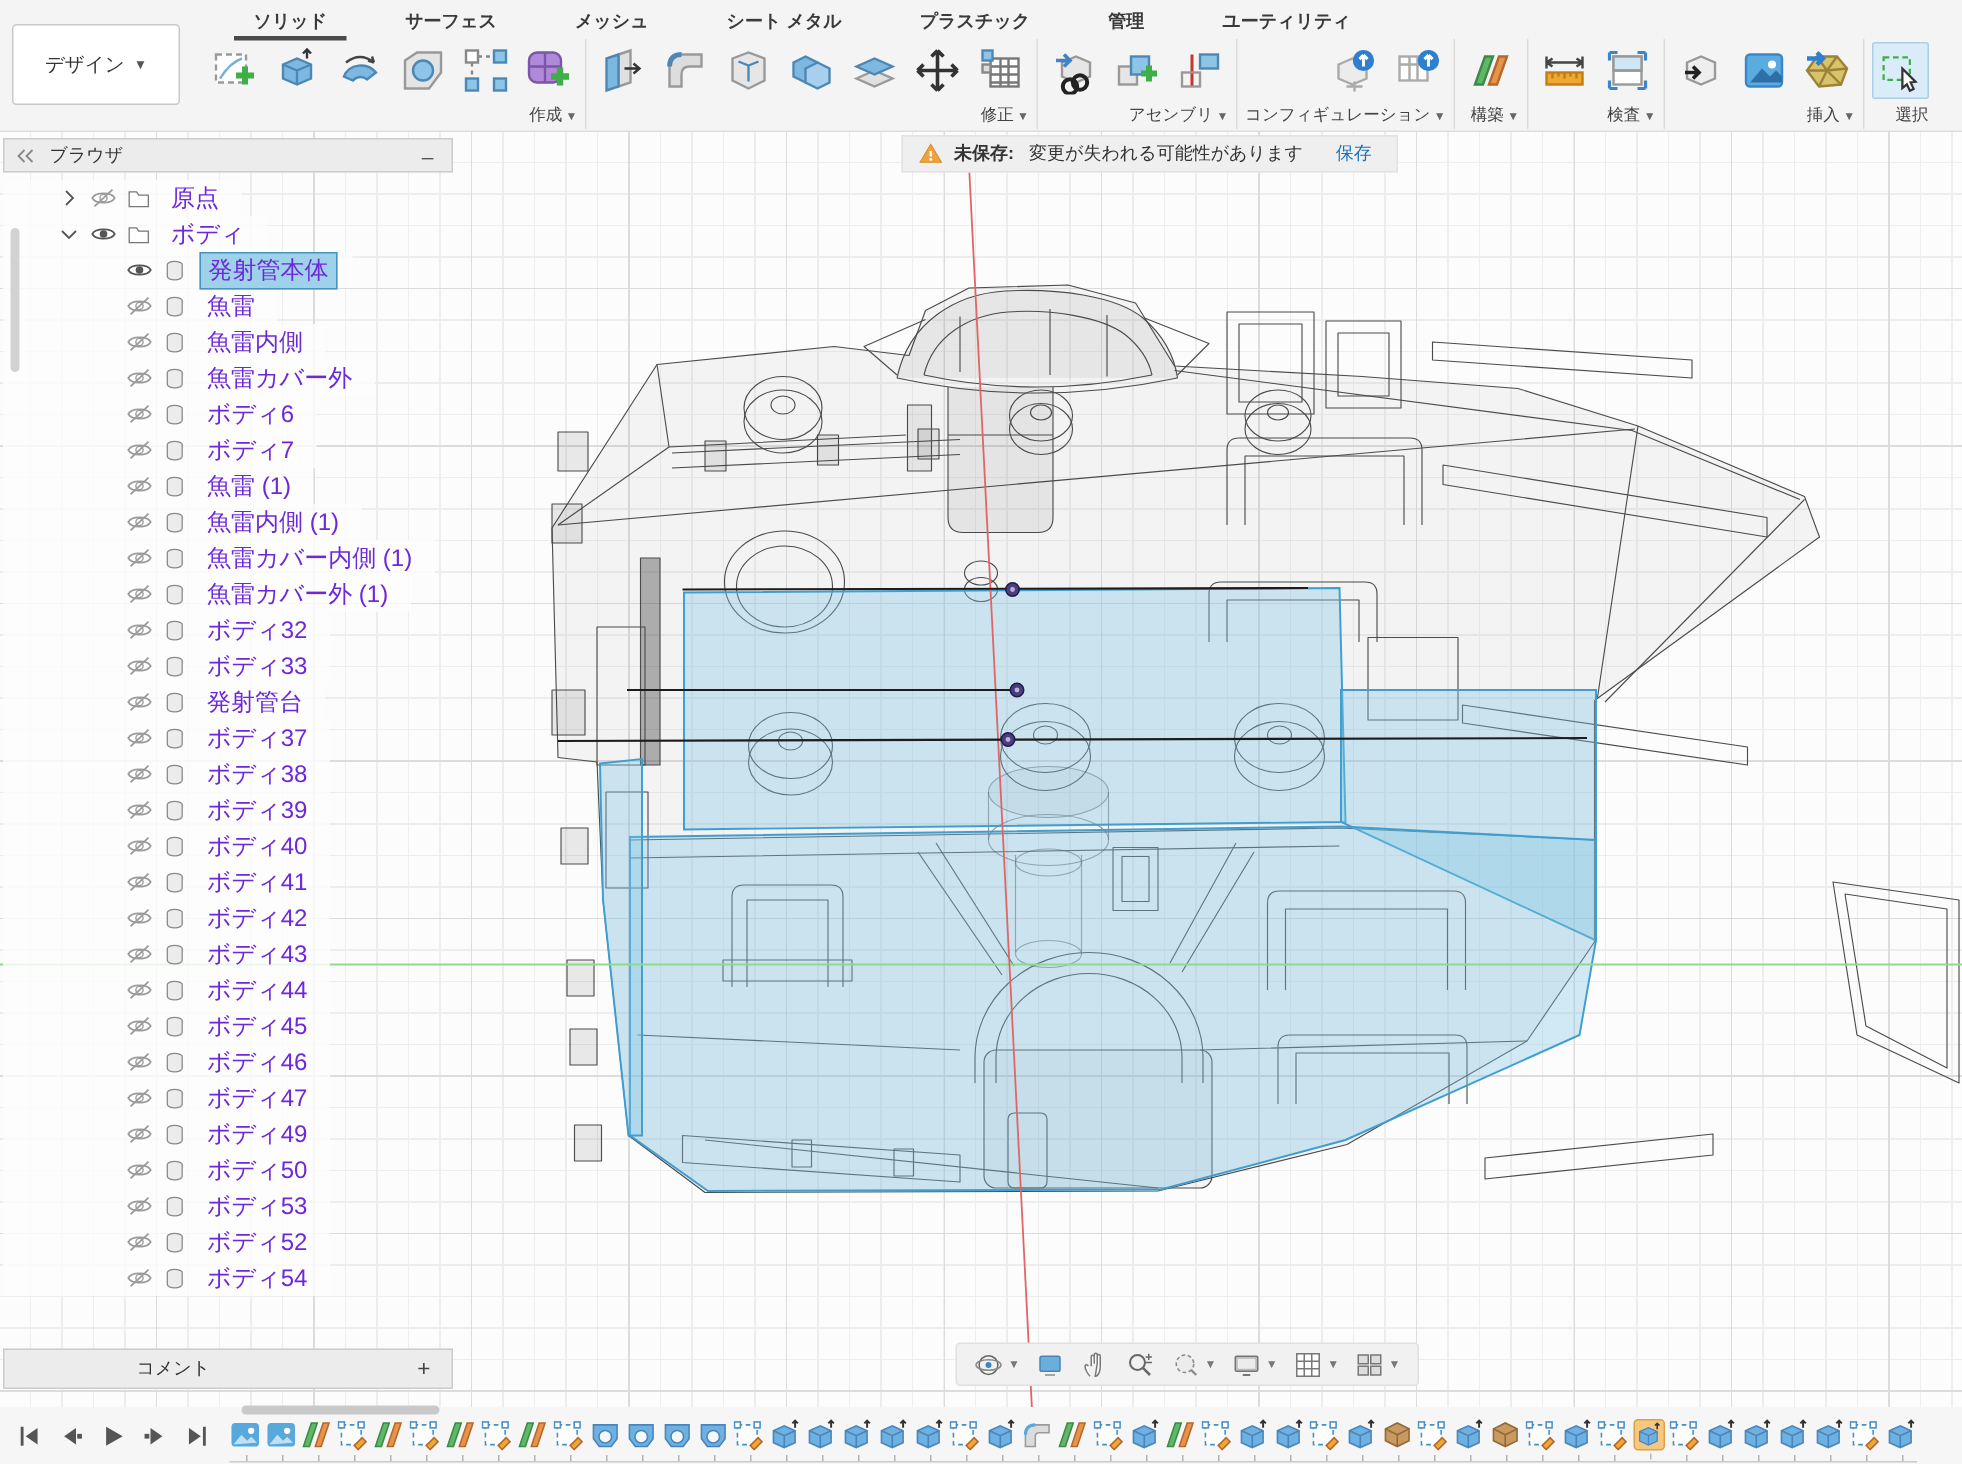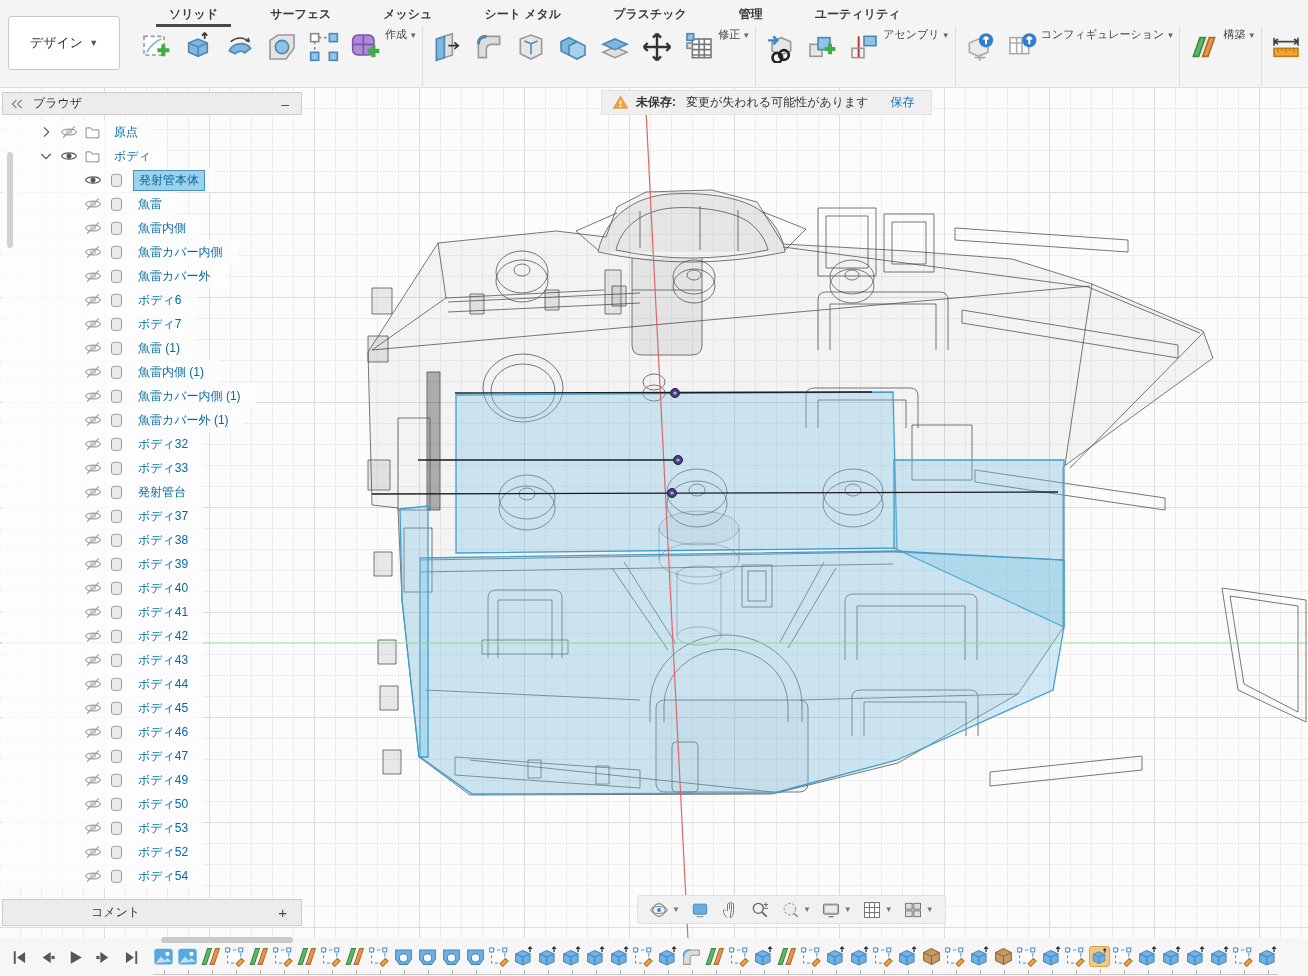--- a/index.html
+++ b/index.html
@@ -24,21 +24,21 @@
   .design-btn { position:absolute; left:8px; top:16px; width:112px; height:54px; background:#fff;
                 border:1px solid #c9c9c9; border-radius:3px; display:flex; align-items:center;
                 justify-content:center; font-size:13px; color:#333; cursor:default; }
   .design-btn .caret { font-size:9px; margin-left:6px; color:#555; }
   .tabs { position:absolute; left:156px; top:2px; display:flex; height:24px; }
   .tab { font-size:12px; color:#3a3a3a; padding:4px 13px 2px 13px; margin-right:26px;
          white-space:nowrap; position:relative;font-weight:bold; }
   .tab.active { font-weight:bold; }
   .tab.active::after { content:''; position:absolute; left:0; right:0; bottom:-1px; height:3px; background:#4a4a4a; }
   .groups { position:absolute; left:132px; top:26px; display:flex; height:60px; }
-  .group { display:flex; flex-direction:row; align-items:flex-start; padding:0 5px;
+  .group { display:flex; flex-direction:column; align-items:flex-end; padding:0 5px;
            border-right:1px solid #dcdcdc; }
   .group:last-child { border-right:none; }
   .g-icons { display:flex; gap:4px; height:42px; align-items:center; }
   .tbicon { width:38px; height:38px; padding:3px; }
   .tbicon svg { width:100%; height:100%; }
   .tbicon.active-tool { background:#d9ecf8; border:1px solid #a9cfe6; border-radius:2px; }
   .g-label { font-size:11px; color:#444; margin-top:1px; white-space:nowrap; }
   .g-label .caret { font-size:8px; color:#666; }
 
   
@@ -56,21 +56,21 @@
               align-items:center; font-size:12px; color:#333;text-align:center; }
   .b-header .bh-collapse { width:16px; height:16px; margin:0 8px 0 6px; }
   .b-header .bh-min { margin-left:auto; margin-right:12px; color:#555; font-size:14px; }
   .tree { margin-top:5px; }
   .trow { height:24px; display:flex; align-items:center; width:max-content;
           background:rgba(252,252,252,0.82); padding-right:10px; }
   .trow .exp { width:16px; height:16px; margin-left:36px; }
   .trow.child { padding-left:76px; }
   .trow .eye { width:18px; height:18px; margin:0 6px; }
   .trow .ticon { width:17px; height:17px; margin-right:8px; }
-  .trow .lbl { font-size:12px; color:#0369a1; white-space:nowrap; padding:1px 5px; }
+  .trow .lbl { font-size:16px; color:#6d28d9; white-space:nowrap; padding:1px 5px; }
   .trow .lbl.selected { background:#9ed1ea; border:1px solid #4593c1; }
   .b-scroll { position:absolute; left:5px; top:60px; width:6px; height:96px; background:#d2d2d2; border-radius:3px; }
 
   
   .comment { position:absolute; left:2px; top:899px; width:300px; height:27px; background:#ececec;
              border:1px solid #ccc; display:flex; align-items:center; font-size:12px; color:#333;
              z-index:15; }
   .comment .c-title { margin-left:88px; }
   .comment .c-add { margin-left:auto; margin-right:14px; font-size:15px; color:#444; }
 
@@ -370,20 +370,39 @@
               <rect x="5" y="5" width="14" height="14" fill="#fff" stroke="#999"></rect>
               <rect x="5" y="5" width="14" height="7" fill="#cfe6f5" stroke="#999"></rect>
               <path d="M5,12 H19" stroke="#999"></path>
               <path d="M3,3 h4 M3,3 v4 M21,3 h-4 M21,3 v4 M3,21 h4 M3,21 v-4 M21,21 h-4 M21,21 v-4" stroke="#3d85c8" stroke-width="1.6"></path>
             </svg></div>
         </div>
         <div class="g-label">検査<span class="caret"> ▼</span></div>
       </div>
       <div class="group">
         <div class="g-icons">
+          <div class="tbicon"><svg viewBox="0 0 24 24" fill="none" stroke-width="1.2">
+              <path d="M5,8 L12,5 L19,8 V16 L12,19 L5,16 Z" fill="#eee" stroke="#999"></path>
+              <path d="M4,13 h7 M8,10 L11,13 L8,16" stroke="#222" stroke-width="1.8"></path>
+            </svg></div>
+          <div class="tbicon"><svg viewBox="0 0 24 24" fill="none" stroke-width="1.2">
+              <rect x="3" y="4" width="18" height="16" rx="2" fill="#5aabdf" stroke="#3d85c8"></rect>
+              <circle cx="16" cy="9" r="2" fill="#fff"></circle>
+              <path d="M5,18 L11,11 L15,15 L18,12 L21,15 V18 Z" fill="#2f6fa8"></path>
+            </svg></div>
+          <div class="tbicon"><svg viewBox="0 0 24 24" fill="none" stroke-width="1.2">
+              <path d="M7,5 L17,5 L22,11 L19,19 L8,20 L2,12 Z" fill="#d9c26a" stroke="#9a8338"></path>
+              <path d="M7,5 L12,12 L2,12 M12,12 L17,5 M12,12 L19,19 M12,12 L8,20 M22,11 L12,12" stroke="#9a8338"></path>
+              <path d="M2,6 h8 M7,3 L10,6 L7,9" stroke="#2f7fd0" stroke-width="2.2"></path>
+            </svg></div>
+        </div>
+        <div class="g-label">挿入<span class="caret"> ▼</span></div>
+      </div>
+      <div class="group">
+        <div class="g-icons">
           <div class="tbicon active-tool"><svg viewBox="0 0 24 24" fill="none" stroke-width="1.2">
               <rect x="3" y="5" width="14" height="12" fill="none" stroke="#3fae49" stroke-dasharray="3 2"></rect>
               <path d="M13,11 l7,7 -2.6,.4 1.6,3.4 -2,1 -1.6,-3.4 -2.4,2 Z" fill="#fff" stroke="#333"></path>
             </svg></div>
         </div>
         <div class="g-label">選択</div>
       </div>
     </div>
 </div>
 
@@ -476,32 +495,20 @@
       <div class="trow child">
         <span class="eye"><svg viewBox="0 0 24 24" fill="none" stroke-width="1.2">
             <path d="M2,12 C5,6.5 19,6.5 22,12 C19,17.5 5,17.5 2,12 Z" fill="#fff" stroke="#9a9a9a" stroke-width="1.4"></path>
             <circle cx="12" cy="12" r="3.2" stroke="#9a9a9a"></circle>
             <path d="M4,19.5 L20,4.5" stroke="#9a9a9a" stroke-width="1.6"></path>
           </svg></span>
         <span class="ticon"><svg viewBox="0 0 24 24" fill="none" stroke-width="1.2">
             <ellipse cx="12" cy="6.2" rx="7" ry="3" fill="#ececec" stroke="#888"></ellipse>
             <path d="M5,6.2 V17.5 a7,3 0 0 0 14,0 V6.2" fill="#ececec" stroke="#888"></path>
           </svg></span>
-        <span class="lbl">魚雷カバー内側</span>
-      </div>
-      <div class="trow child">
-        <span class="eye"><svg viewBox="0 0 24 24" fill="none" stroke-width="1.2">
-            <path d="M2,12 C5,6.5 19,6.5 22,12 C19,17.5 5,17.5 2,12 Z" fill="#fff" stroke="#9a9a9a" stroke-width="1.4"></path>
-            <circle cx="12" cy="12" r="3.2" stroke="#9a9a9a"></circle>
-            <path d="M4,19.5 L20,4.5" stroke="#9a9a9a" stroke-width="1.6"></path>
-          </svg></span>
-        <span class="ticon"><svg viewBox="0 0 24 24" fill="none" stroke-width="1.2">
-            <ellipse cx="12" cy="6.2" rx="7" ry="3" fill="#ececec" stroke="#888"></ellipse>
-            <path d="M5,6.2 V17.5 a7,3 0 0 0 14,0 V6.2" fill="#ececec" stroke="#888"></path>
-          </svg></span>
         <span class="lbl">魚雷カバー外</span>
       </div>
       <div class="trow child">
         <span class="eye"><svg viewBox="0 0 24 24" fill="none" stroke-width="1.2">
             <path d="M2,12 C5,6.5 19,6.5 22,12 C19,17.5 5,17.5 2,12 Z" fill="#fff" stroke="#9a9a9a" stroke-width="1.4"></path>
             <circle cx="12" cy="12" r="3.2" stroke="#9a9a9a"></circle>
             <path d="M4,19.5 L20,4.5" stroke="#9a9a9a" stroke-width="1.6"></path>
           </svg></span>
         <span class="ticon"><svg viewBox="0 0 24 24" fill="none" stroke-width="1.2">
             <ellipse cx="12" cy="6.2" rx="7" ry="3" fill="#ececec" stroke="#888"></ellipse>

